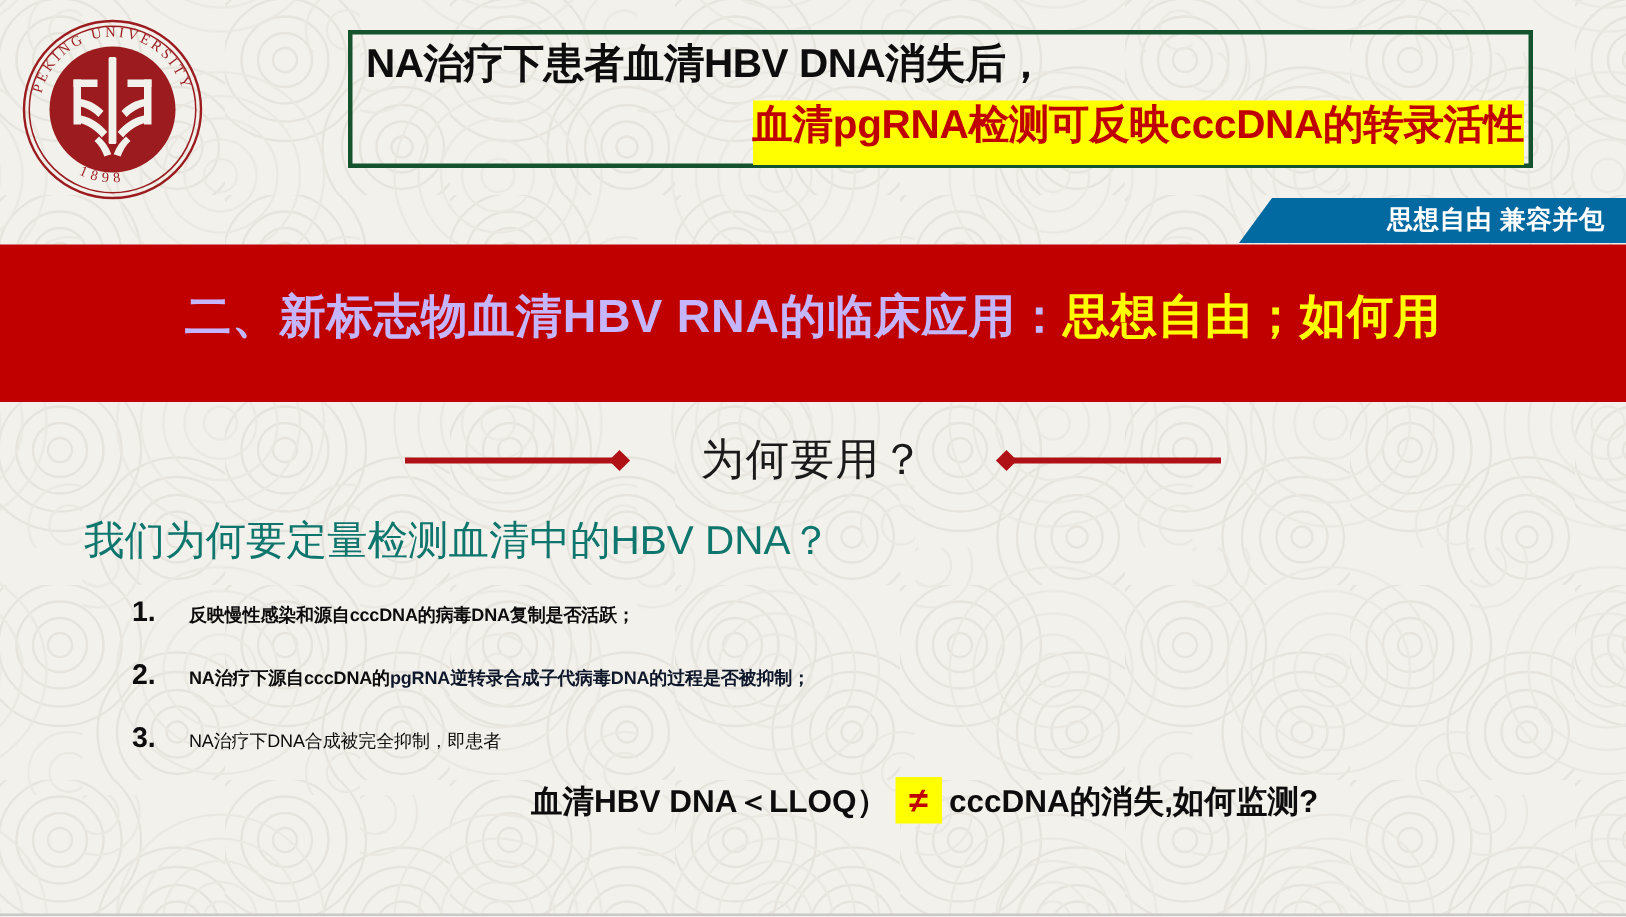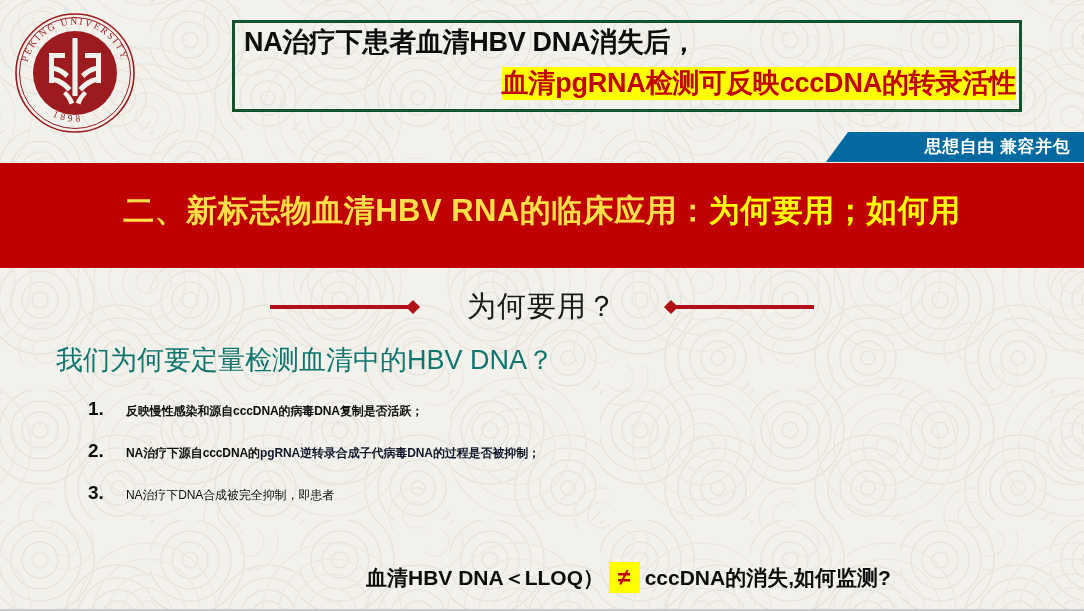--- a/index.html
+++ b/index.html
@@ -73,21 +73,21 @@
     right: 3px;
     top: 42px;
     font-size: 27px;
     font-weight: bold;
     color: #c00000;
     white-space: nowrap;
     letter-spacing: -0.2px;
   }
   .gb-line2 .hl {
     background: #ffff00;
-    padding: 1px 0 2px 0;
+    padding: 1px 0 12px 0;
   }
 
   
   .motto-badge {
     position: absolute;
     left: 826px;
     top: 132px;
     width: 258px;
     height: 30px;
     background: #0369a1;
@@ -121,21 +121,21 @@
     position: absolute;
     left: 0;
     right: 0;
     top: 27px;
     text-align: center;
     font-size: 31px;
     font-weight: bold;
     white-space: nowrap;
     letter-spacing: 0.5px;
   }
-  .rb-white { color: #fde047; }
+  .rb-white { color: #c4b5fd; }
   .rb-yellow { color: #ffff00; }
 
   
   .why-heading {
     position: absolute;
     left: 0;
     right: 0;
     top: 285px;
     height: 44px;
     z-index: 2;
@@ -212,28 +212,27 @@
   .li-text.plain { font-weight: bold; }
   .red-txt { color: #0f172a; }
 
   .item1 { top: 62px; }
   .item2 { top: 104px; }
   .item3 { top: 146px; }
   .item3 .li-text { font-weight: normal; }
 
   .sub-line {
     position: absolute;
-    left: 366px;
+    left: 354px;
     top: 184px;
     white-space: nowrap;
     font-size: 21px;
     font-weight: bold;
     color: #0d0d0d;
     letter-spacing: 0px;
-    margin-top: 44px;
   }
   .neq {
     color: #c00000;
     background: #ffff00;
     font-weight: bold;
     font-size: 23px;
     padding: 2px 9px 3px 9px;
     margin: 0 5px;
   }
 
@@ -325,21 +324,21 @@
       <div class="gb-line2"><span class="hl">血清pgRNA检测可反映cccDNA的转录活性</span></div>
     </div>
   </div>
 
   <div class="motto-badge">
     <div class="motto-text">思想自由 兼容并包</div>
   </div>
 
   <div class="red-banner">
     <div class="red-banner-text">
-      <span class="rb-white">二、新标志物血清HBV RNA的临床应用：</span><span class="rb-yellow">为何要用；如何用</span>
+      <span class="rb-white">二、新标志物血清HBV RNA的临床应用：</span><span class="rb-yellow">思想自由；如何用</span>
     </div>
   </div>
 
   <div class="why-heading">
     <div class="rule rule-left"></div>
     <div class="why-title">为何要用？</div>
     <div class="rule rule-right"></div>
   </div>
 
   <div class="body-area">

